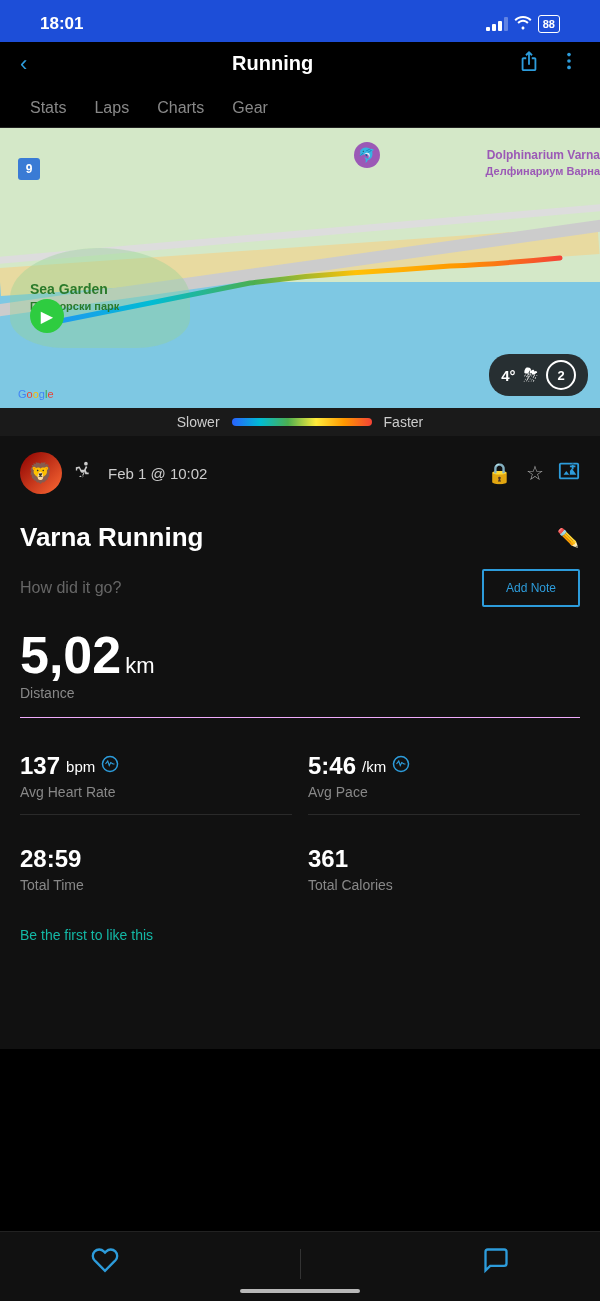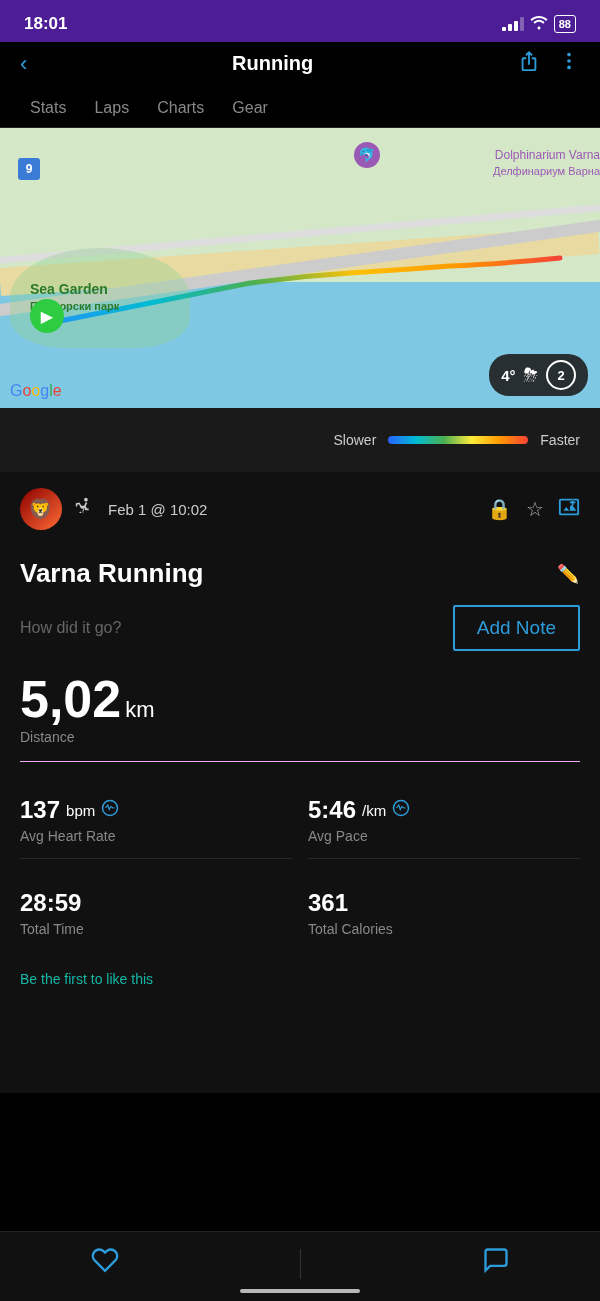--- a/index.html
+++ b/index.html
@@ -12,22 +12,22 @@
       width: 600px;
       min-height: 1301px;
       overflow-x: hidden;
     }
 
     
     .status-bar {
       display: flex;
       justify-content: space-between;
       align-items: center;
-      padding: 14px 24px 8px;
-      background: #4c1d95;
+      padding: 14px 40px 8px;
+      background: #1d4ed8;
     }
     .status-time {
       font-size: 17px;
       font-weight: 600;
       color: #fff;
     }
     .status-icons {
       display: flex;
       align-items: center;
       gap: 6px;
@@ -174,22 +174,22 @@
       width: 180px;
       height: 100px;
       background: rgba(150, 210, 150, 0.4);
       border-radius: 50% 50% 30% 30%;
       z-index: 1;
     }
     
     .google-label {
       position: absolute;
       bottom: 8px;
-      left: 10px;
-      font-size: 16px;
+      left: 18px;
+      font-size: 11px;
       color: #555;
       z-index: 5;
       font-family: Arial, sans-serif;
     }
     .google-label span:first-child { color: #4285F4; }
     .google-label span:nth-child(2) { color: #EA4335; }
     .google-label span:nth-child(3) { color: #FBBC05; }
     .google-label span:nth-child(4) { color: #4285F4; }
     .google-label span:nth-child(5) { color: #34A853; }
     .google-label span:nth-child(6) { color: #EA4335; }
@@ -223,21 +223,21 @@
       font-size: 16px;
     }
     
     .dolphin-label {
       position: absolute;
       top: 20px;
       right: 0px;
       z-index: 5;
       color: #9b59b6;
       font-size: 12px;
-      font-weight: 400;
+      font-weight: 700;
       text-align: right;
       line-height: 1.3;
     }
     
     .dolphin-marker {
       position: absolute;
       top: 14px;
       right: 220px;
       z-index: 6;
       width: 26px;
@@ -294,24 +294,24 @@
       height: 22px;
       border-radius: 3px;
       display: flex;
       align-items: center;
       justify-content: center;
     }
 
     
     .pace-legend {
       background: #1a1a1a;
-      padding: 24px 20px;
-      display: flex;
-      align-items: center;
-      justify-content: flex-end;
+      padding: 6px 20px;
+      display: flex;
+      align-items: center;
+      justify-content: center;
       gap: 12px;
     }
     .pace-label {
       color: #ccc;
       font-size: 14px;
     }
     .pace-gradient {
       width: 140px;
       height: 8px;
       border-radius: 4px;
@@ -377,21 +377,21 @@
     }
     .note-placeholder {
       color: #666;
       font-size: 16px;
     }
     .add-note-btn {
       border: 2px solid #2d9cdb;
       background: transparent;
       color: #2d9cdb;
       padding: 10px 22px;
-      font-size: 19px;
+      font-size: 12px;
       font-weight: 500;
       border-radius: 2px;
       cursor: pointer;
     }
 
     
     .stat-main {
       margin-bottom: 20px;
       padding-bottom: 16px;
       border-bottom: 1px solid #f0abfc;

